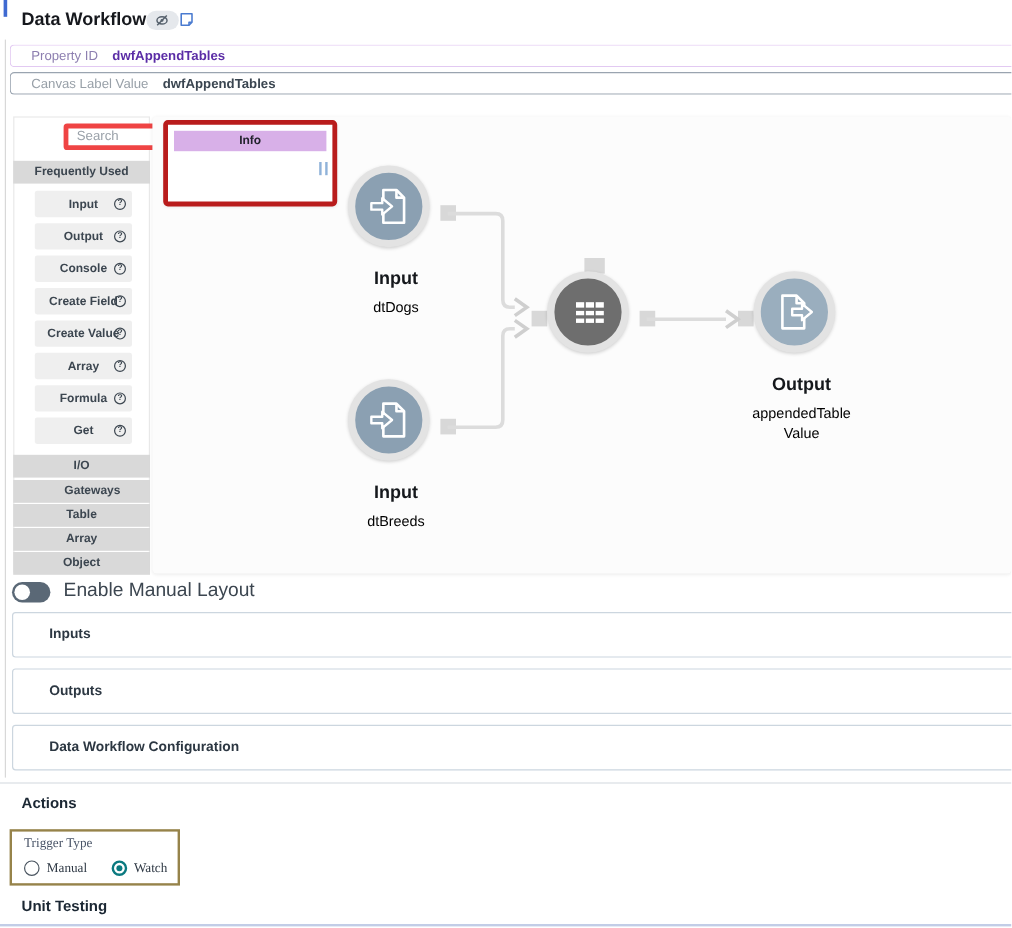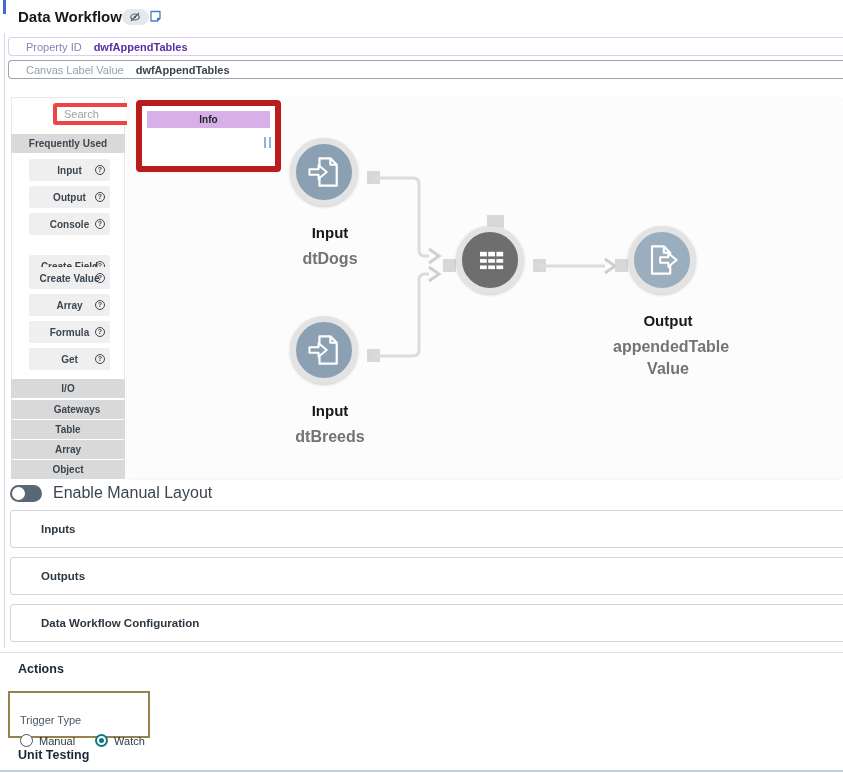--- a/index.html
+++ b/index.html
@@ -30,46 +30,46 @@
   .palette { position:absolute; left:11px; top:97px; width:114px; height:380px; background:#fff; border:1px solid #e9e9e9; }
   .search-input { position:absolute; left:5px; top:5px; width:84px; height:22px; border:4px solid #ef4444; border-radius:3px; font-size:11px; color:#3a4550; padding:0 7px; font-family:inherit;margin-left:36px; }
   .search-input::placeholder { color:#9aa1a9; }
   .pal-header { position:absolute; left:-1px; width:114px; height:19px; background:#d9d9d9; color:#3c4650; font-size:10px; font-weight:700; display:flex; align-items:center; justify-content:center; }
   .pal-item { position:absolute; left:17px; width:81px; height:22px; background:#efefef; border-radius:2px; color:#3c4650; font-size:10px; font-weight:700; display:flex; align-items:center; justify-content:center; }
   .help-ic { position:absolute; right:5px; top:5.5px; width:10px; height:10px; border:1px solid #3c4650; border-radius:50%; font-size:7px; font-weight:700; color:#3c4650; display:flex; align-items:center; justify-content:center; line-height:1; }
 
   
   .canvas { position:absolute; left:127px; top:97px; width:716px; height:381px; background:#fcfcfc; border-radius:4px; box-shadow:0 1px 3px rgba(0,0,0,.07); }
   .edges { position:absolute; left:0; top:0; }
-  .info-widget { position:absolute; left:9px; top:3px; width:145px; height:72px; background:#fff; border:6px solid #b91c1c; border-radius:4px; box-shadow:0 1px 2px rgba(0,0,0,.05); }
+  .info-widget { position:absolute; left:9px; top:3px; width:145px; height:72px; background:#fff; border:4px solid #b91c1c; border-radius:4px; box-shadow:0 1px 2px rgba(0,0,0,.05); }
   .info-bar { position:absolute; left:5px; top:5px; right:5px; height:17px; background:#d8b0e8; display:flex; align-items:center; justify-content:center; font-size:10px; font-weight:700; color:#23232e; }
   .info-handle { position:absolute; right:4px; top:31px; width:7px; height:11px; border-left:2px solid #8fb2d9; border-right:2px solid #8fb2d9; }
 
   .node { position:absolute; width:68px; height:68px; border:6px solid #e3e3e3; border-radius:50%; box-shadow:0 1px 3px rgba(0,0,0,.18); display:flex; align-items:center; justify-content:center; }
   .node.input-node  { background:#8ba0b2; }
   .node.append-node { background:#6e6e6e; }
   .node.output-node { background:#9aaebe; }
   .node-label { position:absolute; text-align:center; }
   .nl-title { font-size:15px; font-weight:700; color:#15181c; }
-  .nl-sub { font-size:16px; font-weight:700; color:#737373; margin-top:7px; line-height:1.4; }
+  .nl-sub { font-size:12px; font-weight:400; color:#000000; margin-top:7px; line-height:1.4; }
 
   
   .toggle-row { position:absolute; left:10px; top:484px; display:flex; align-items:center; gap:11px; }
   .toggle { width:32px; height:17px; background:#5a6876; border-radius:9px; position:relative; }
   .toggle-knob { position:absolute; left:2px; top:2px; width:13px; height:13px; background:#fff; border-radius:50%; }
   .toggle-label { font-size:16px; color:#3c4650; }
 
   
   .accordion { position:absolute; left:10px; width:860px; height:38px; background:#fff; border:1px solid #ccd6df; border-radius:3px; display:flex; align-items:center; padding-left:30px; font-size:11.5px; font-weight:700; color:#2c3742; }
 
   .divider { position:absolute; left:0; top:652px; width:843px; height:1px; background:#d9dee3; }
   .section-heading { position:absolute; left:18px; font-size:12.5px; font-weight:700; color:#1b2733; }
 
   
-  .trigger-box { position:absolute; left:8px; top:691px; width:142px; height:47px; border:2px solid #96834a; background:#fff; padding:21px 0 0 10px; }
+  .trigger-box { position:absolute; left:8px; top:691px; width:142px; height:47px; border:2px solid #96834a; background:#fff; padding:4px 0 0 10px;font-family:Liberation Serif, serif; }
   .trigger-label { font-size:11px; color:#4a5568; }
   .radio-row { display:flex; align-items:center; gap:20px; margin-top:8px; }
   .radio-opt { display:flex; align-items:center; gap:6px; font-size:11px; color:#2e3844; }
   .radio { width:13px; height:13px; border-radius:50%; display:flex; align-items:center; justify-content:center; background:#fff; }
   .radio.off { border:1.5px solid #4a5560; }
   .radio.on  { border:2.5px solid #0b7a80; }
   .radio-dot { width:5px; height:5px; border-radius:50%; background:#0b7a80; }
 
   .bottom-line { position:absolute; left:0; top:770px; width:843px; height:2px; background:#c2cde7; }
 </style>
@@ -117,21 +117,21 @@
         <span class="help-ic">?</span>
       </div>
     <div class="pal-item" style="top:88px;">
         <span>Output</span>
         <span class="help-ic">?</span>
       </div>
     <div class="pal-item" style="top:115px;">
         <span>Console</span>
         <span class="help-ic">?</span>
       </div>
-    <div class="pal-item" style="top:157px;text-decoration:underline;">
+    <div class="pal-item" style="top:142px;">
         <span>Create Field</span>
         <span class="help-ic">?</span>
       </div>
     <div class="pal-item" style="top:169px;">
         <span>Create Value</span>
         <span class="help-ic">?</span>
       </div>
     <div class="pal-item" style="top:196px;">
         <span>Array</span>
         <span class="help-ic">?</span>

